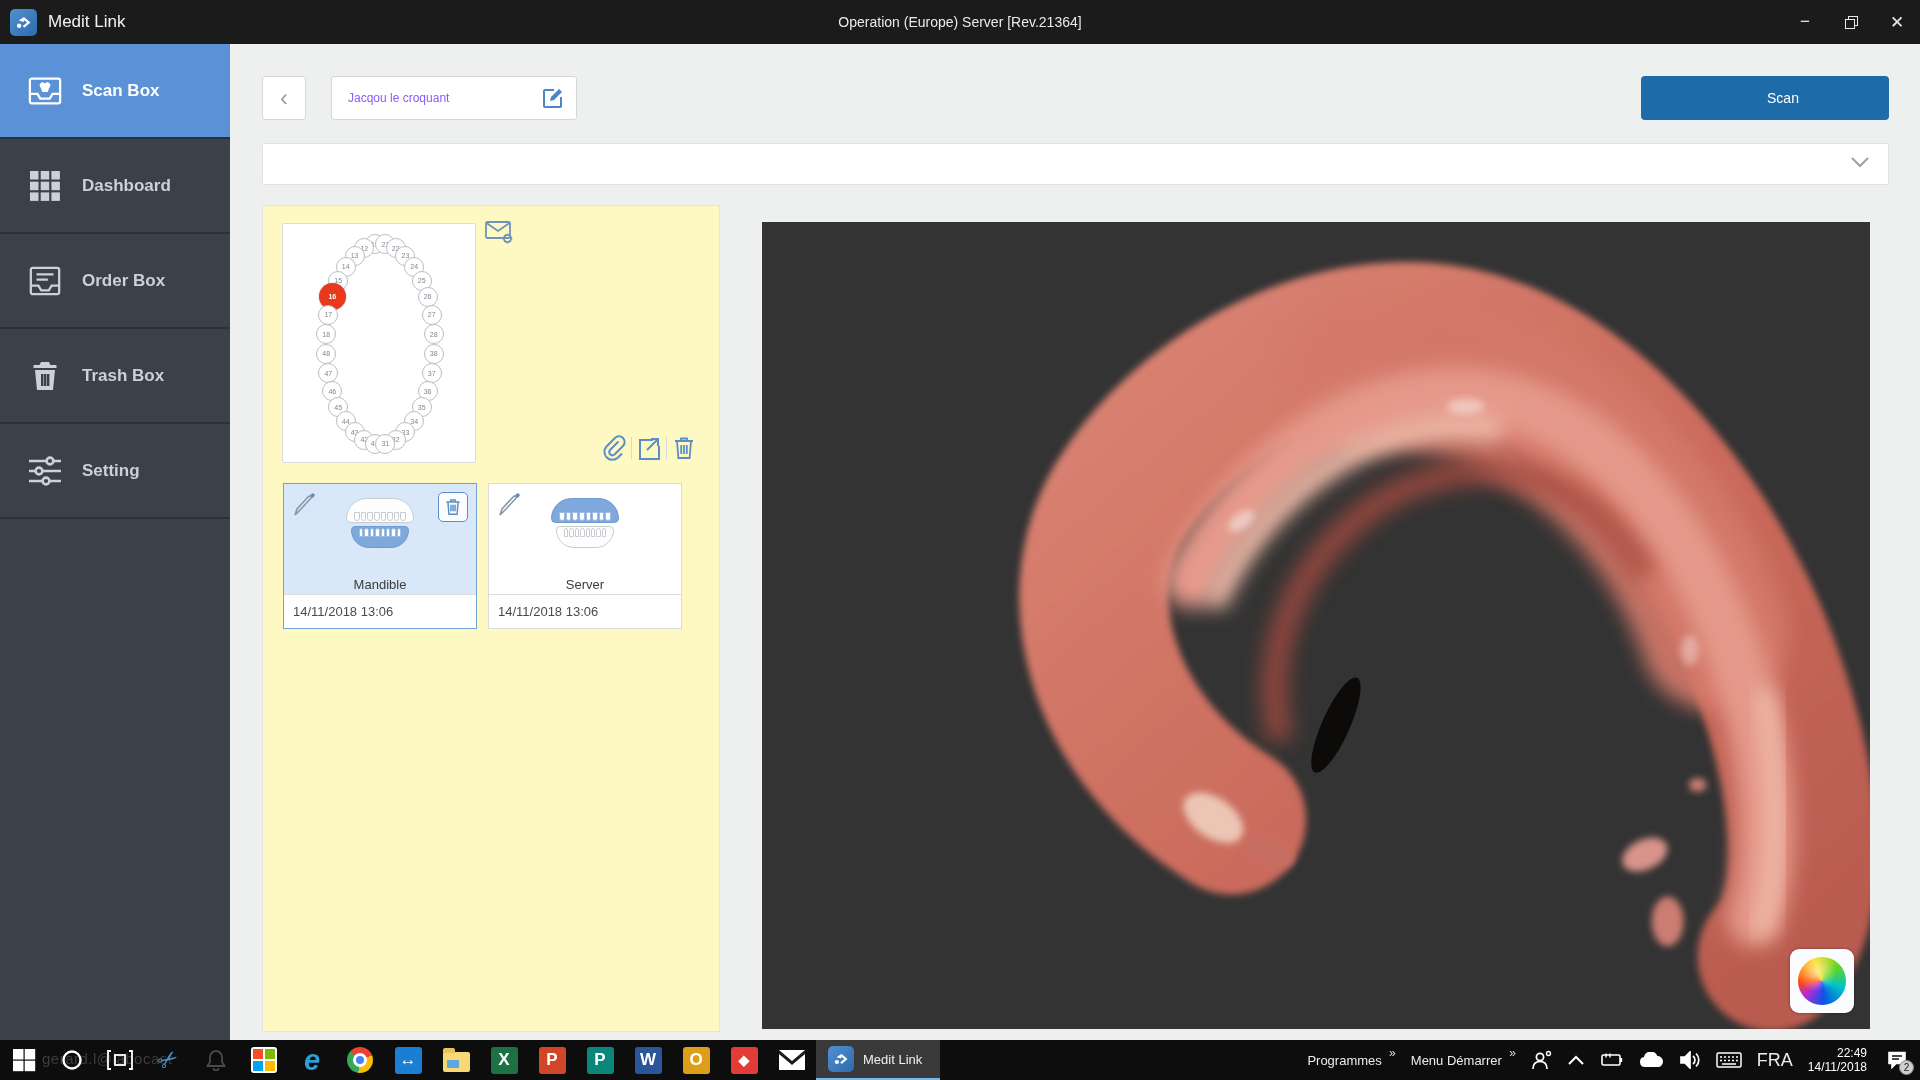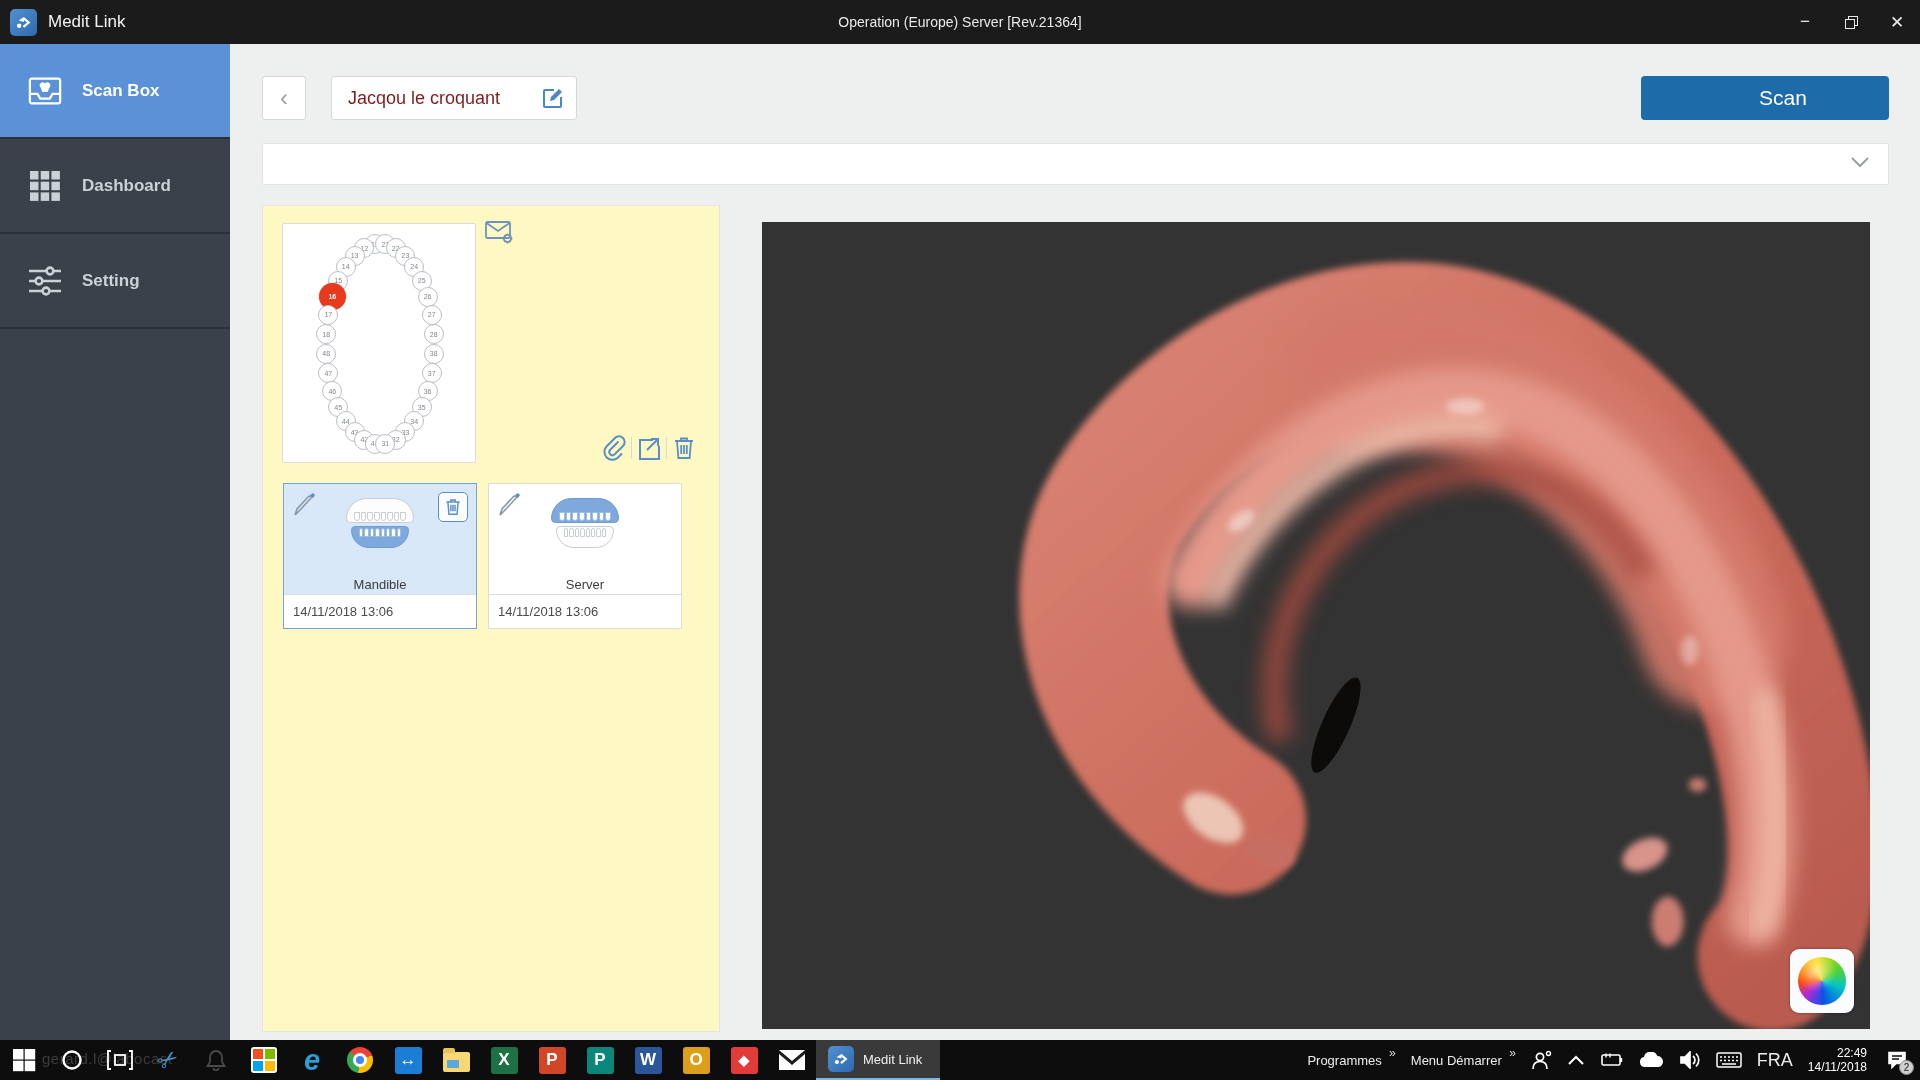--- a/index.html
+++ b/index.html
@@ -18,22 +18,22 @@
   
   .sidebar { position:absolute; top:44px; left:0; width:230px; bottom:40px; background:#3a414b; }
   .side-item { height:95px; border-bottom:2px solid #2b3138; display:flex; align-items:center; color:#ccd1d8; font-size:17px; font-weight:bold; cursor:pointer; }
   .side-item.selected { background:#5b92d7; color:#fff; border-bottom-color:#2b3138; }
   .s-icon { width:36px; height:34px; margin:0 19px 0 27px; display:flex; align-items:center; justify-content:center; }
   .s-icon svg { width:34px; height:32px; }
 
   
   .back-btn { left:262px; top:76px; width:44px; height:44px; background:#fff; border:1px solid #d7d7d7; border-radius:3px; display:flex; align-items:center; justify-content:center; color:#9aa0a6; font-size:24px; line-height:1; }
   .patient-box { left:331px; top:76px; width:246px; height:44px; background:#fff; border:1px solid #d7d7d7; border-radius:3px; display:flex; align-items:center; padding:0 12px 0 16px; }
-  .patient-name { font-size:18px; color:#7f1d1d; flex:1 1 auto; }
-  .scan-btn { left:1641px; top:76px; width:248px; height:44px; background:#1d6ba8; border:none; border-radius:4px; color:#fff; font-size:21px; display:flex; align-items:center; justify-content:center;padding-left:36px; }
+  .patient-name { font-size:12px; color:#8b5cf6; flex:1 1 auto; }
+  .scan-btn { left:1641px; top:76px; width:248px; height:44px; background:#1d6ba8; border:none; border-radius:4px; color:#fff; font-size:14px; display:flex; align-items:center; justify-content:center;padding-left:36px; }
   .collapse-bar { left:262px; top:143px; width:1627px; height:42px; background:#fff; border:1px solid #e2e2e2; border-radius:2px; }
   .collapse-chv { position:absolute; right:18px; top:12px; }
 
   
   .left-panel { left:262px; top:205px; width:458px; height:827px; background:#fef9c3; border:1px solid #e4e4e4; }
   .odontogram { position:absolute; left:19px; top:17px; width:194px; height:240px; border:1px solid #dcdcdc; border-radius:2px; background:#fff; }
   .tooth { position:absolute; border:1px solid #b9bec4; border-radius:50%; background:#fff; color:#80868e; font-size:7px; display:flex; align-items:center; justify-content:center; cursor:pointer; }
   .tooth-hl { border:none; color:#fff; font-weight:bold; box-shadow:0 0 2px rgba(0,0,0,.3); }
   .mailset-icon { position:absolute; left:222px; top:14px; }
   .tool-row { position:absolute; left:336px; top:228px; display:flex; align-items:center; }
@@ -145,20 +145,39 @@
             <rect x="1" y="11.7" width="8.5" height="8.5"></rect>
             <rect x="11.7" y="11.7" width="8.5" height="8.5"></rect>
             <rect x="22.4" y="11.7" width="8.5" height="8.5"></rect>
             <rect x="1" y="22.4" width="8.5" height="8.5"></rect>
             <rect x="11.7" y="22.4" width="8.5" height="8.5"></rect>
             <rect x="22.4" y="22.4" width="8.5" height="8.5"></rect>
           </g>
         </svg>
     </span>
     <span>Dashboard</span>
+  </div>
+  <div class="side-item">
+    <span class="s-icon">
+      <svg viewBox="0 0 36 32" fill="none" stroke="currentColor" stroke-width="2.4">
+          <rect x="3" y="2" width="30" height="28" rx="2"></rect>
+          <path d="M9,9 h18 M9,14.5 h12"></path>
+          <path d="M3,21 h8 l3,5 h8 l3,-5 h8" fill="#3a414b"></path>
+        </svg>
+    </span>
+    <span>Order Box</span>
+  </div>
+  <div class="side-item">
+    <span class="s-icon">
+      <svg viewBox="0 0 32 32" fill="currentColor">
+          <path d="M12,2 h8 l1.5,3 h6 v3 h-23 v-3 h6 z"></path>
+          <path d="M6,10 h20 l-2,20 h-16 z M12,14 v12 h2.4 v-12 z M15,14 v12 h2.4 v-12 z M18,14 v12 h2.4 v-12 z" fill-rule="evenodd"></path>
+        </svg>
+    </span>
+    <span>Trash Box</span>
   </div>
   <div class="side-item">
     <span class="s-icon">
       <svg viewBox="0 0 34 32" stroke="currentColor" stroke-width="2.6" fill="#3a414b">
           <path d="M1,6 h32 M1,16 h32 M1,26 h32"></path>
           <circle cx="22" cy="6" r="3.4"></circle>
           <circle cx="11" cy="16" r="3.4"></circle>
           <circle cx="18" cy="26" r="3.4"></circle>
         </svg>
     </span>

